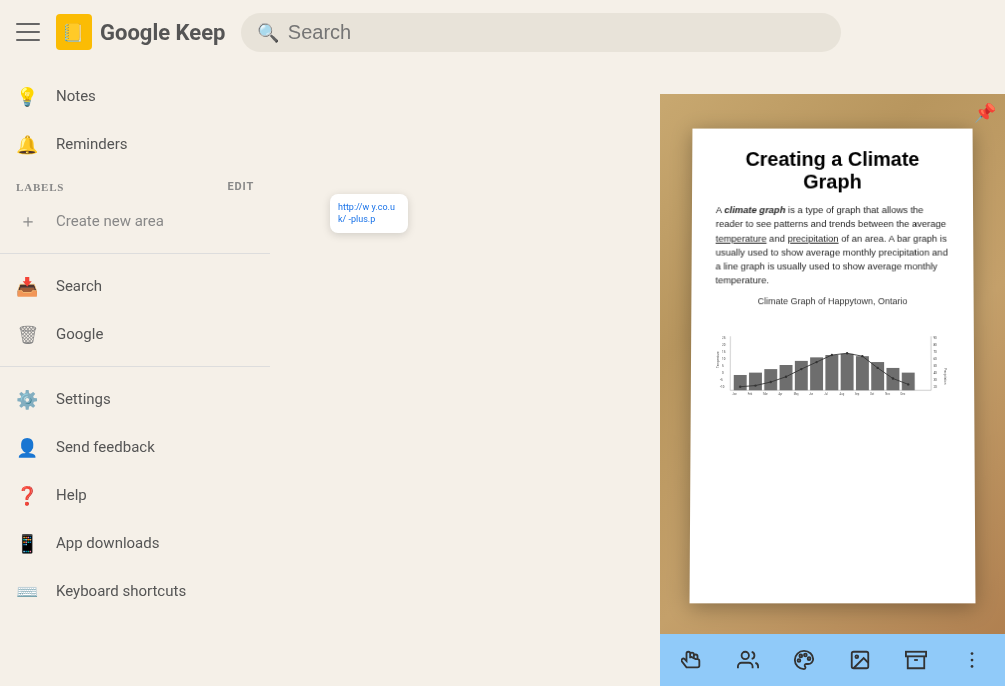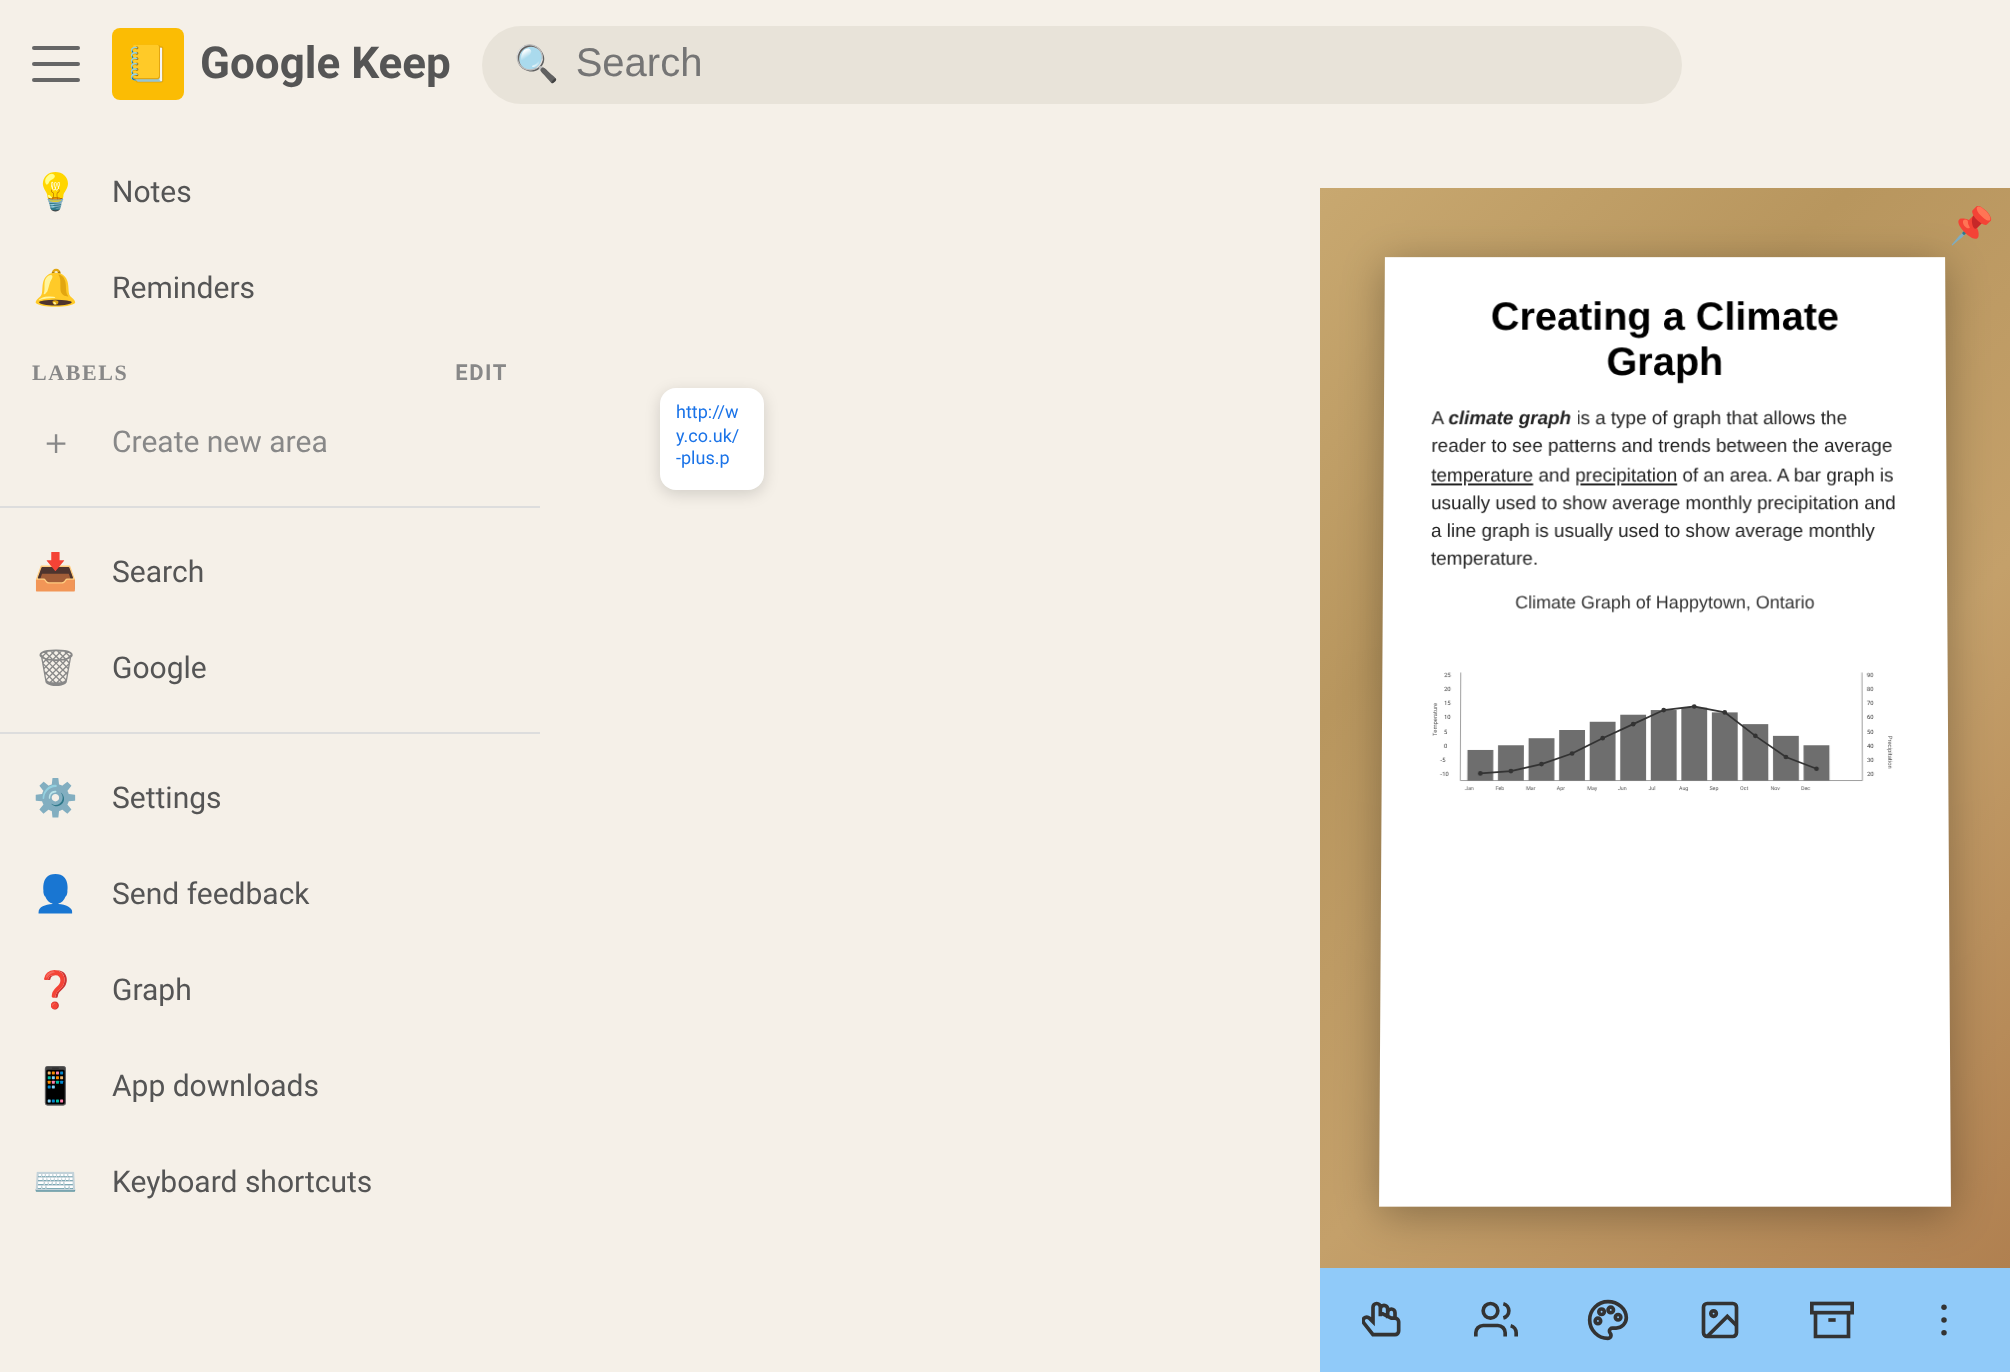--- a/index.html
+++ b/index.html
@@ -164,21 +164,21 @@
       background: #f5f0e8;
       position: relative;
       overflow: hidden;
     }
 
     
     .url-card {
       position: absolute;
       top: 130px;
       left: 60px;
-      width: 52px;
+      width: 78px;
       background: white;
       border-radius: 8px;
       padding: 8px;
       box-shadow: 0 2px 8px rgba(0,0,0,0.15);
       font-size: 9px;
       color: #1a73e8;
       word-break: break-all;
       line-height: 1.3;
     }
 
@@ -376,21 +376,21 @@
       <span>Settings</span>
     </div>
 
     <div class="sidebar-item">
       <div class="icon">👤</div>
       <span>Send feedback</span>
     </div>
 
     <div class="sidebar-item">
       <div class="icon">❓</div>
-      <span>Graph</span>
+      <span>Help</span>
     </div>
 
     <div class="sidebar-item">
       <div class="icon">📱</div>
       <span>App downloads</span>
     </div>
 
     <div class="sidebar-item">
       <div class="icon">⌨️</div>
       <span>Keyboard shortcuts</span>

